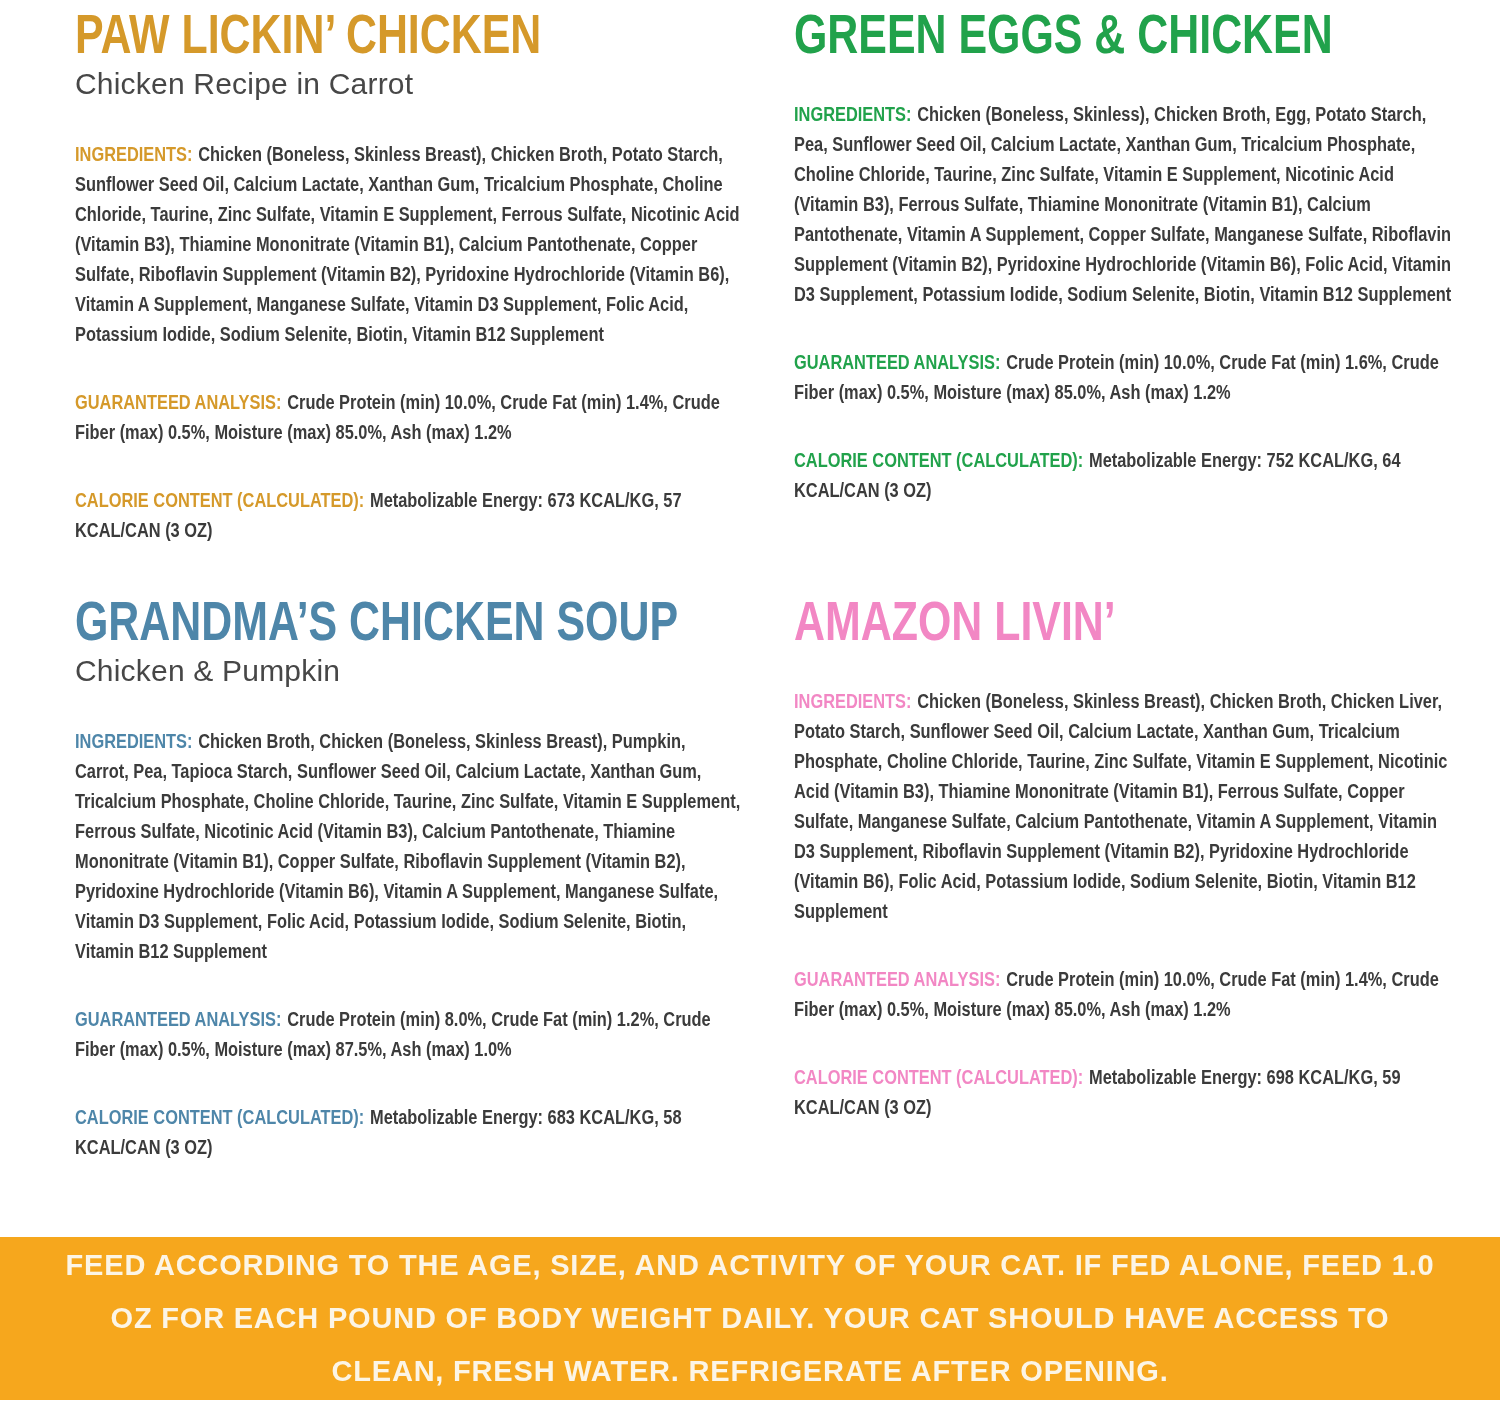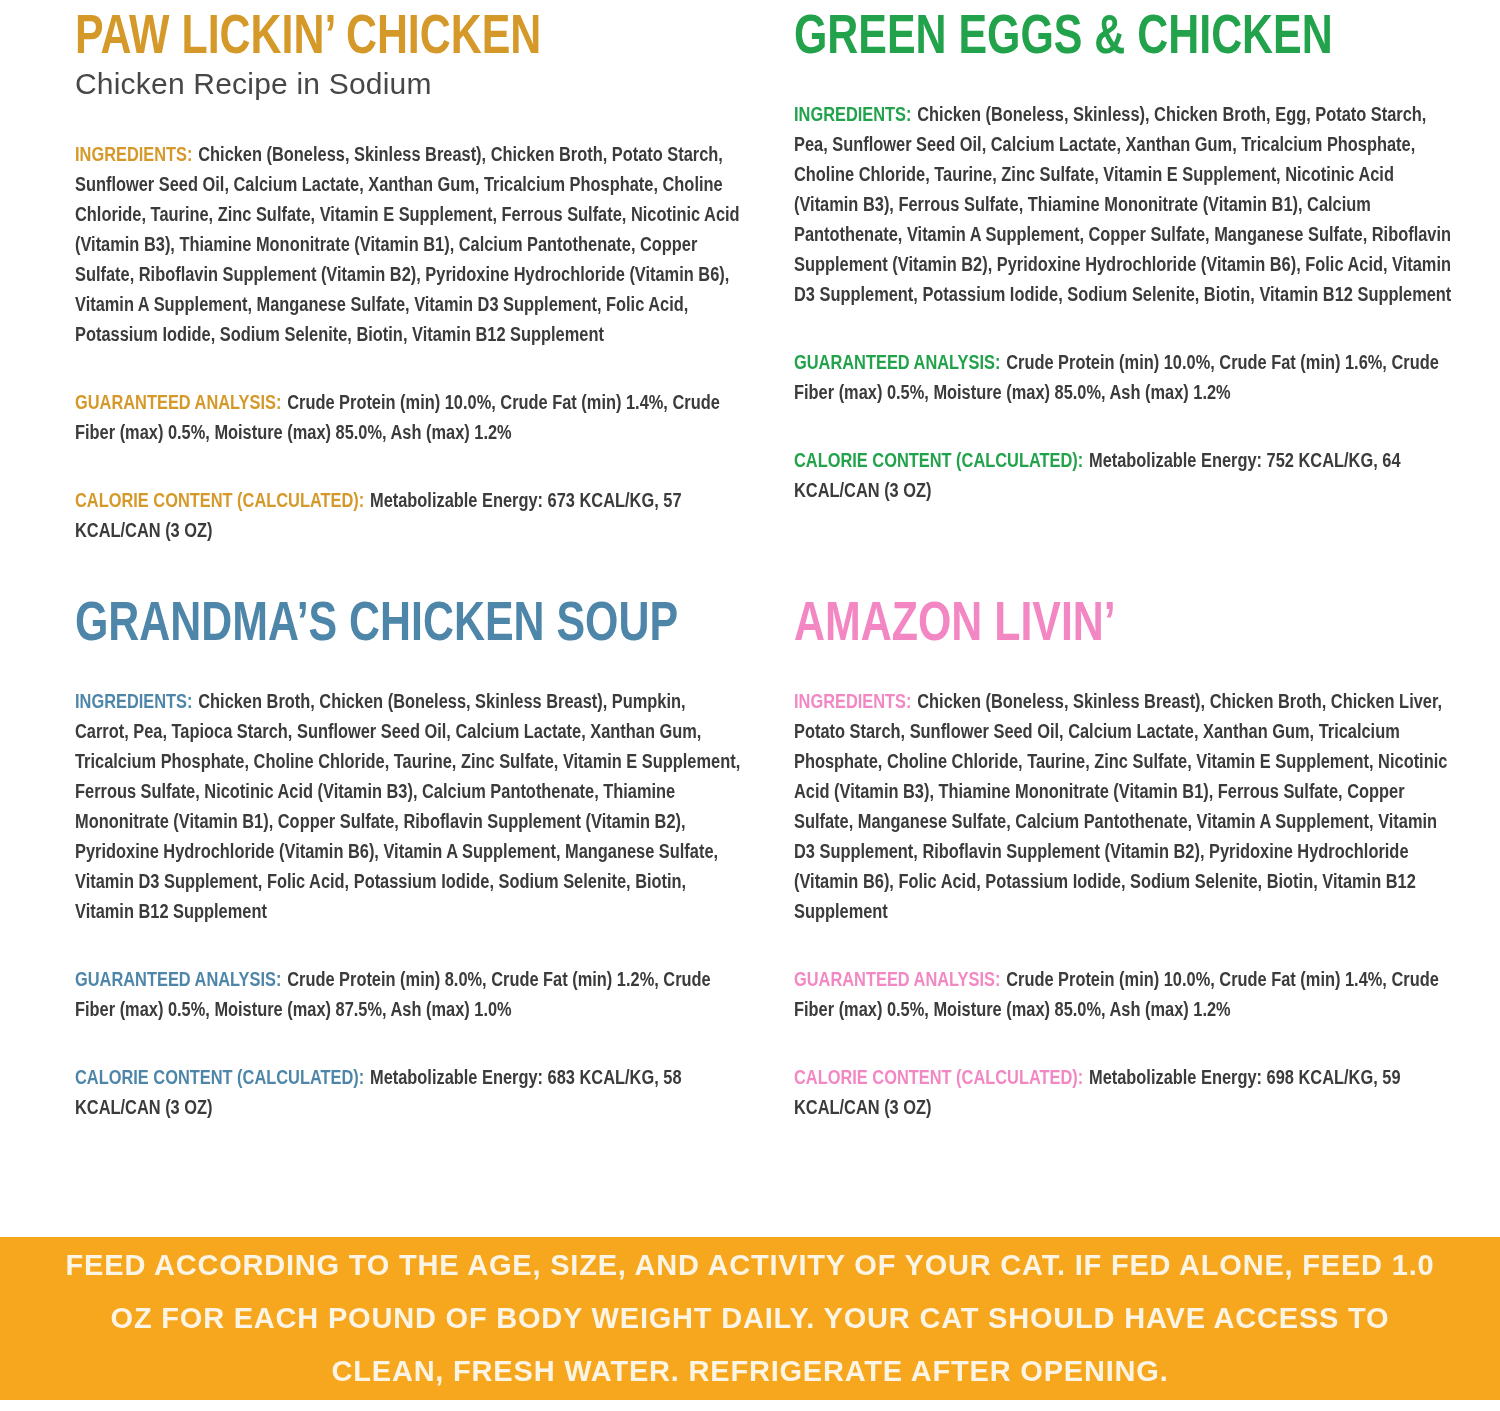--- a/index.html
+++ b/index.html
@@ -76,35 +76,36 @@
   }
 </style>
 </head>
 <body>
 
 <div class="page">
   <div class="content">
 
     <section class="panel">
       <h1 class="title" style="color: rgb(213, 153, 42);">PAW LICKIN’ CHICKEN</h1>
-      <div class="subtitle">Chicken Recipe in Sodium</div>
+      <div class="subtitle">Chicken Recipe in Carrot</div>
       <p class="text-block"><span class="label" style="color: rgb(213, 153, 42);">INGREDIENTS:</span><span>Chicken (Boneless, Skinless Breast), Chicken Broth, Potato Starch, Sunflower Seed Oil, Calcium Lactate, Xanthan Gum, Tricalcium Phosphate, Choline Chloride, Taurine, Zinc Sulfate, Vitamin E Supplement, Ferrous Sulfate, Nicotinic Acid (Vitamin B3), Thiamine Mononitrate (Vitamin B1), Calcium Pantothenate, Copper Sulfate, Riboflavin Supplement (Vitamin B2), Pyridoxine Hydrochloride (Vitamin B6), Vitamin A Supplement, Manganese Sulfate, Vitamin D3 Supplement, Folic Acid, Potassium Iodide, Sodium Selenite, Biotin, Vitamin B12 Supplement</span></p>
       <p class="text-block"><span class="label" style="color: rgb(213, 153, 42);">GUARANTEED ANALYSIS:</span><span>Crude Protein (min) 10.0%, Crude Fat (min) 1.4%, Crude Fiber (max) 0.5%, Moisture (max) 85.0%, Ash (max) 1.2%</span></p>
       <p class="text-block"><span class="label" style="color: rgb(213, 153, 42);">CALORIE CONTENT (CALCULATED):</span><span>Metabolizable Energy: 673 KCAL/KG, 57 KCAL/CAN (3 OZ)</span></p>
     </section>
 
     <section class="panel">
       <h1 class="title" style="color: rgb(33, 162, 75);">GREEN EGGS &amp; CHICKEN</h1>
       <p class="text-block"><span class="label" style="color: rgb(33, 162, 75);">INGREDIENTS:</span><span>Chicken (Boneless, Skinless), Chicken Broth, Egg, Potato Starch, Pea, Sunflower Seed Oil, Calcium Lactate, Xanthan Gum, Tricalcium Phosphate, Choline Chloride, Taurine, Zinc Sulfate, Vitamin E Supplement, Nicotinic Acid (Vitamin B3), Ferrous Sulfate, Thiamine Mononitrate (Vitamin B1), Calcium Pantothenate, Vitamin A Supplement, Copper Sulfate, Manganese Sulfate, Riboflavin Supplement (Vitamin B2), Pyridoxine Hydrochloride (Vitamin B6), Folic Acid, Vitamin D3 Supplement, Potassium Iodide, Sodium Selenite, Biotin, Vitamin B12 Supplement</span></p>
       <p class="text-block"><span class="label" style="color: rgb(33, 162, 75);">GUARANTEED ANALYSIS:</span><span>Crude Protein (min) 10.0%, Crude Fat (min) 1.6%, Crude Fiber (max) 0.5%, Moisture (max) 85.0%, Ash (max) 1.2%</span></p>
       <p class="text-block"><span class="label" style="color: rgb(33, 162, 75);">CALORIE CONTENT (CALCULATED):</span><span>Metabolizable Energy: 752 KCAL/KG, 64 KCAL/CAN (3 OZ)</span></p>
     </section>
 
     <section class="panel">
       <h1 class="title" style="color: rgb(78, 134, 169);">GRANDMA’S CHICKEN SOUP</h1>
+      <div class="subtitle">Chicken &amp; Pumpkin</div>
       <p class="text-block"><span class="label" style="color: rgb(78, 134, 169);">INGREDIENTS:</span><span>Chicken Broth, Chicken (Boneless, Skinless Breast), Pumpkin, Carrot, Pea, Tapioca Starch, Sunflower Seed Oil, Calcium Lactate, Xanthan Gum, Tricalcium Phosphate, Choline Chloride, Taurine, Zinc Sulfate, Vitamin E Supplement, Ferrous Sulfate, Nicotinic Acid (Vitamin B3), Calcium Pantothenate, Thiamine Mononitrate (Vitamin B1), Copper Sulfate, Riboflavin Supplement (Vitamin B2), Pyridoxine Hydrochloride (Vitamin B6), Vitamin A Supplement, Manganese Sulfate, Vitamin D3 Supplement, Folic Acid, Potassium Iodide, Sodium Selenite, Biotin, Vitamin B12 Supplement</span></p>
       <p class="text-block"><span class="label" style="color: rgb(78, 134, 169);">GUARANTEED ANALYSIS:</span><span>Crude Protein (min) 8.0%, Crude Fat (min) 1.2%, Crude Fiber (max) 0.5%, Moisture (max) 87.5%, Ash (max) 1.0%</span></p>
       <p class="text-block"><span class="label" style="color: rgb(78, 134, 169);">CALORIE CONTENT (CALCULATED):</span><span>Metabolizable Energy: 683 KCAL/KG, 58 KCAL/CAN (3 OZ)</span></p>
     </section>
 
     <section class="panel">
       <h1 class="title" style="color: rgb(242, 135, 196);">AMAZON LIVIN’</h1>
       <p class="text-block"><span class="label" style="color: rgb(242, 135, 196);">INGREDIENTS:</span><span>Chicken (Boneless, Skinless Breast), Chicken Broth, Chicken Liver, Potato Starch, Sunflower Seed Oil, Calcium Lactate, Xanthan Gum, Tricalcium Phosphate, Choline Chloride, Taurine, Zinc Sulfate, Vitamin E Supplement, Nicotinic Acid (Vitamin B3), Thiamine Mononitrate (Vitamin B1), Ferrous Sulfate, Copper Sulfate, Manganese Sulfate, Calcium Pantothenate, Vitamin A Supplement, Vitamin D3 Supplement, Riboflavin Supplement (Vitamin B2), Pyridoxine Hydrochloride (Vitamin B6), Folic Acid, Potassium Iodide, Sodium Selenite, Biotin, Vitamin B12 Supplement</span></p>
       <p class="text-block"><span class="label" style="color: rgb(242, 135, 196);">GUARANTEED ANALYSIS:</span><span>Crude Protein (min) 10.0%, Crude Fat (min) 1.4%, Crude Fiber (max) 0.5%, Moisture (max) 85.0%, Ash (max) 1.2%</span></p>
       <p class="text-block"><span class="label" style="color: rgb(242, 135, 196);">CALORIE CONTENT (CALCULATED):</span><span>Metabolizable Energy: 698 KCAL/KG, 59 KCAL/CAN (3 OZ)</span></p>

